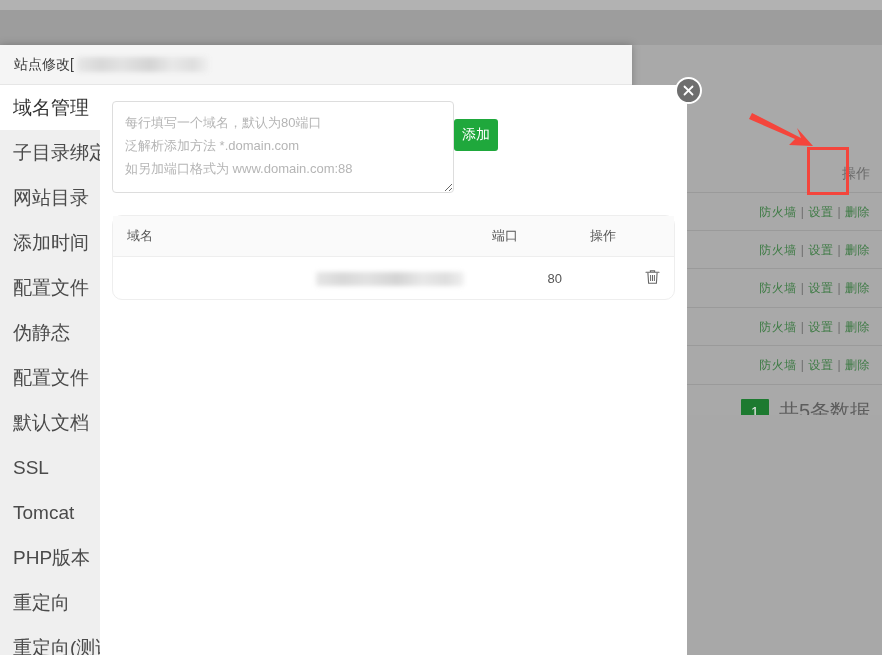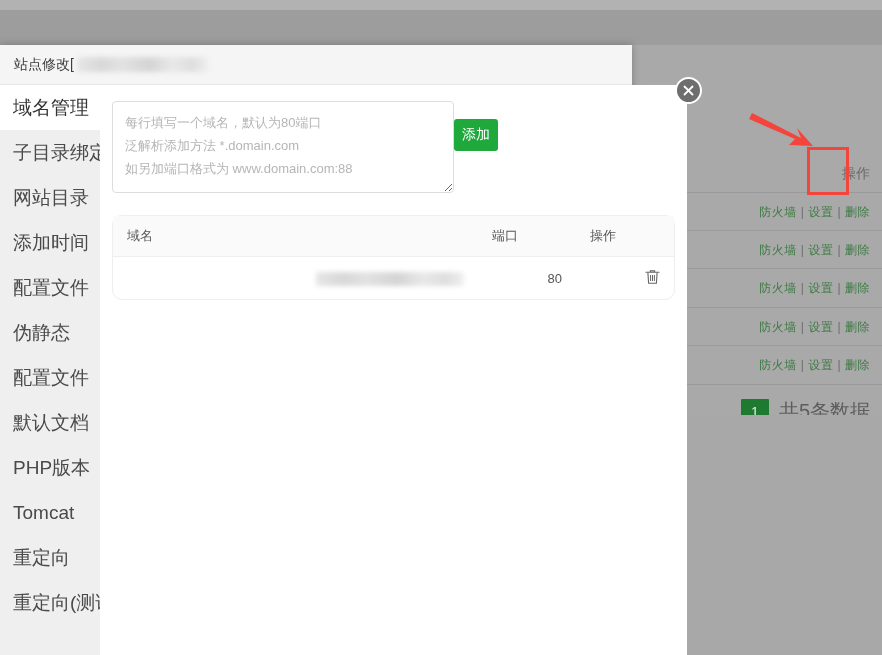--- a/index.html
+++ b/index.html
@@ -392,24 +392,27 @@
       <div class="side-item">
         <span>伪静态</span>
       </div>
       <div class="side-item">
         <span>配置文件</span>
       </div>
       <div class="side-item">
         <span>默认文档</span>
       </div>
       <div class="side-item">
+        <span>SSL</span>
+      </div>
+      <div class="side-item">
+        <span>Tomcat</span>
+      </div>
+      <div class="side-item">
         <span>PHP版本</span>
-      </div>
-      <div class="side-item">
-        <span>Tomcat</span>
       </div>
       <div class="side-item">
         <span>重定向</span>
       </div>
       <div class="side-item">
         <span>重定向(测试版)</span>
       </div>
 
     </div>
 

